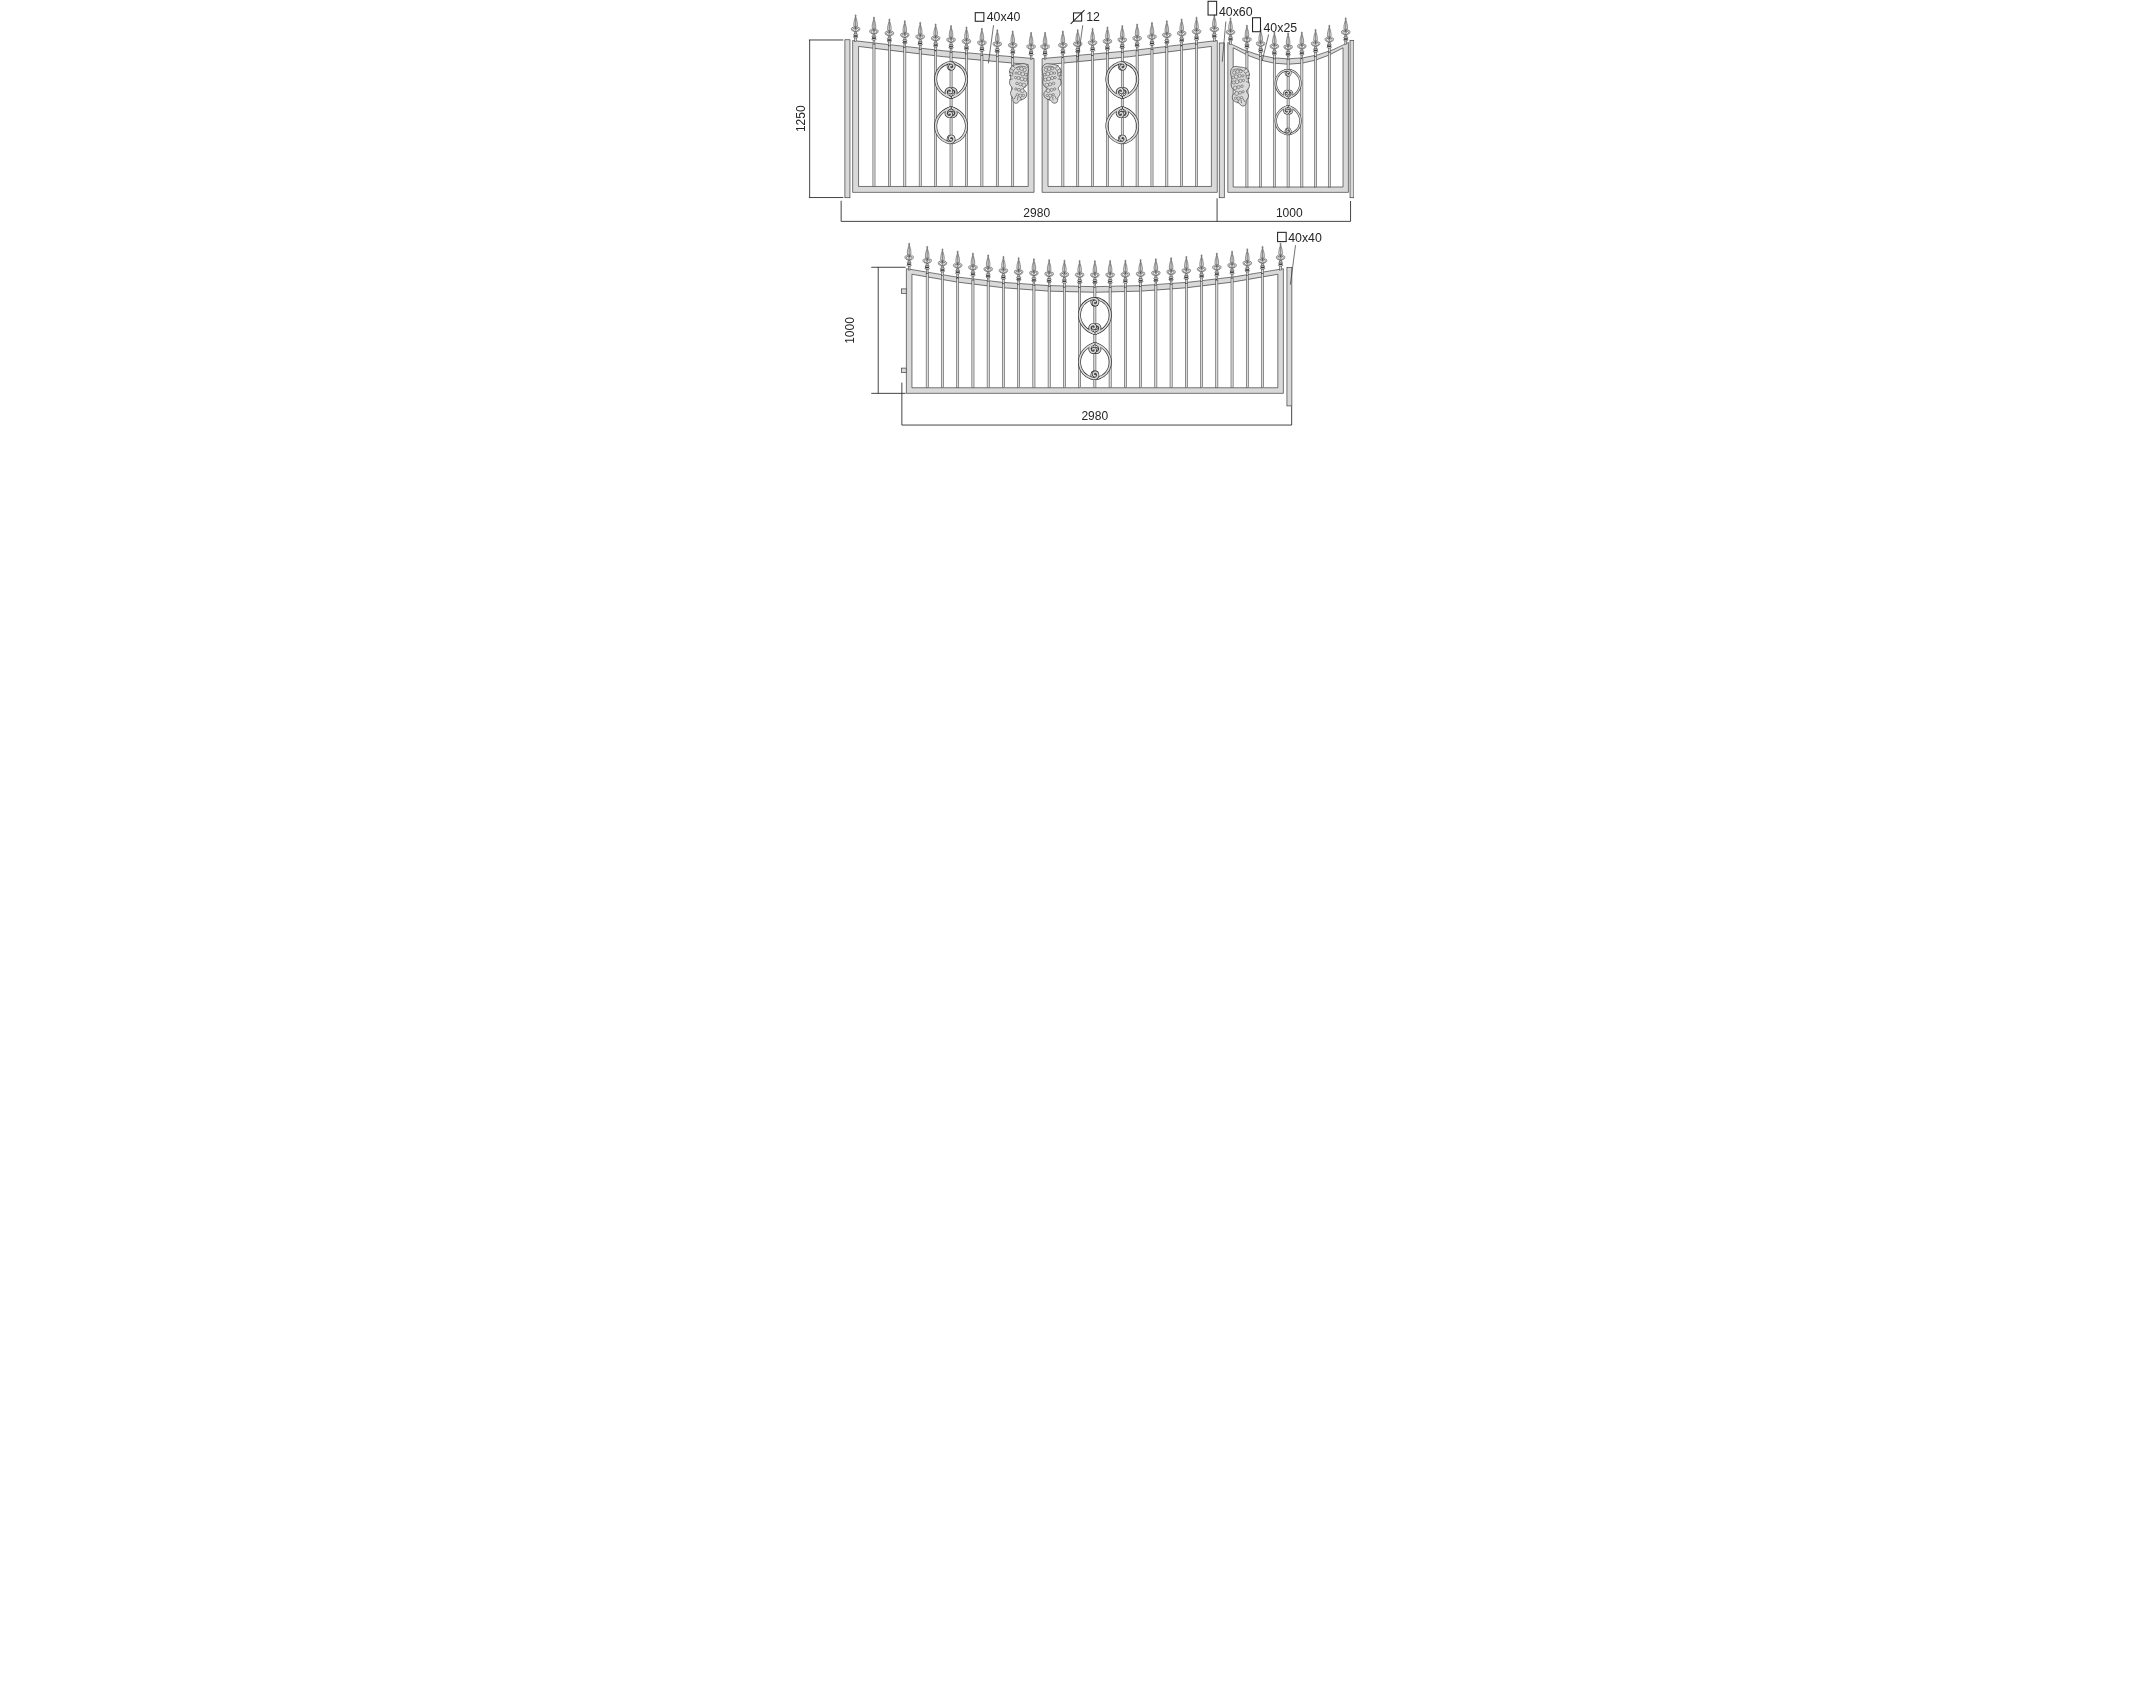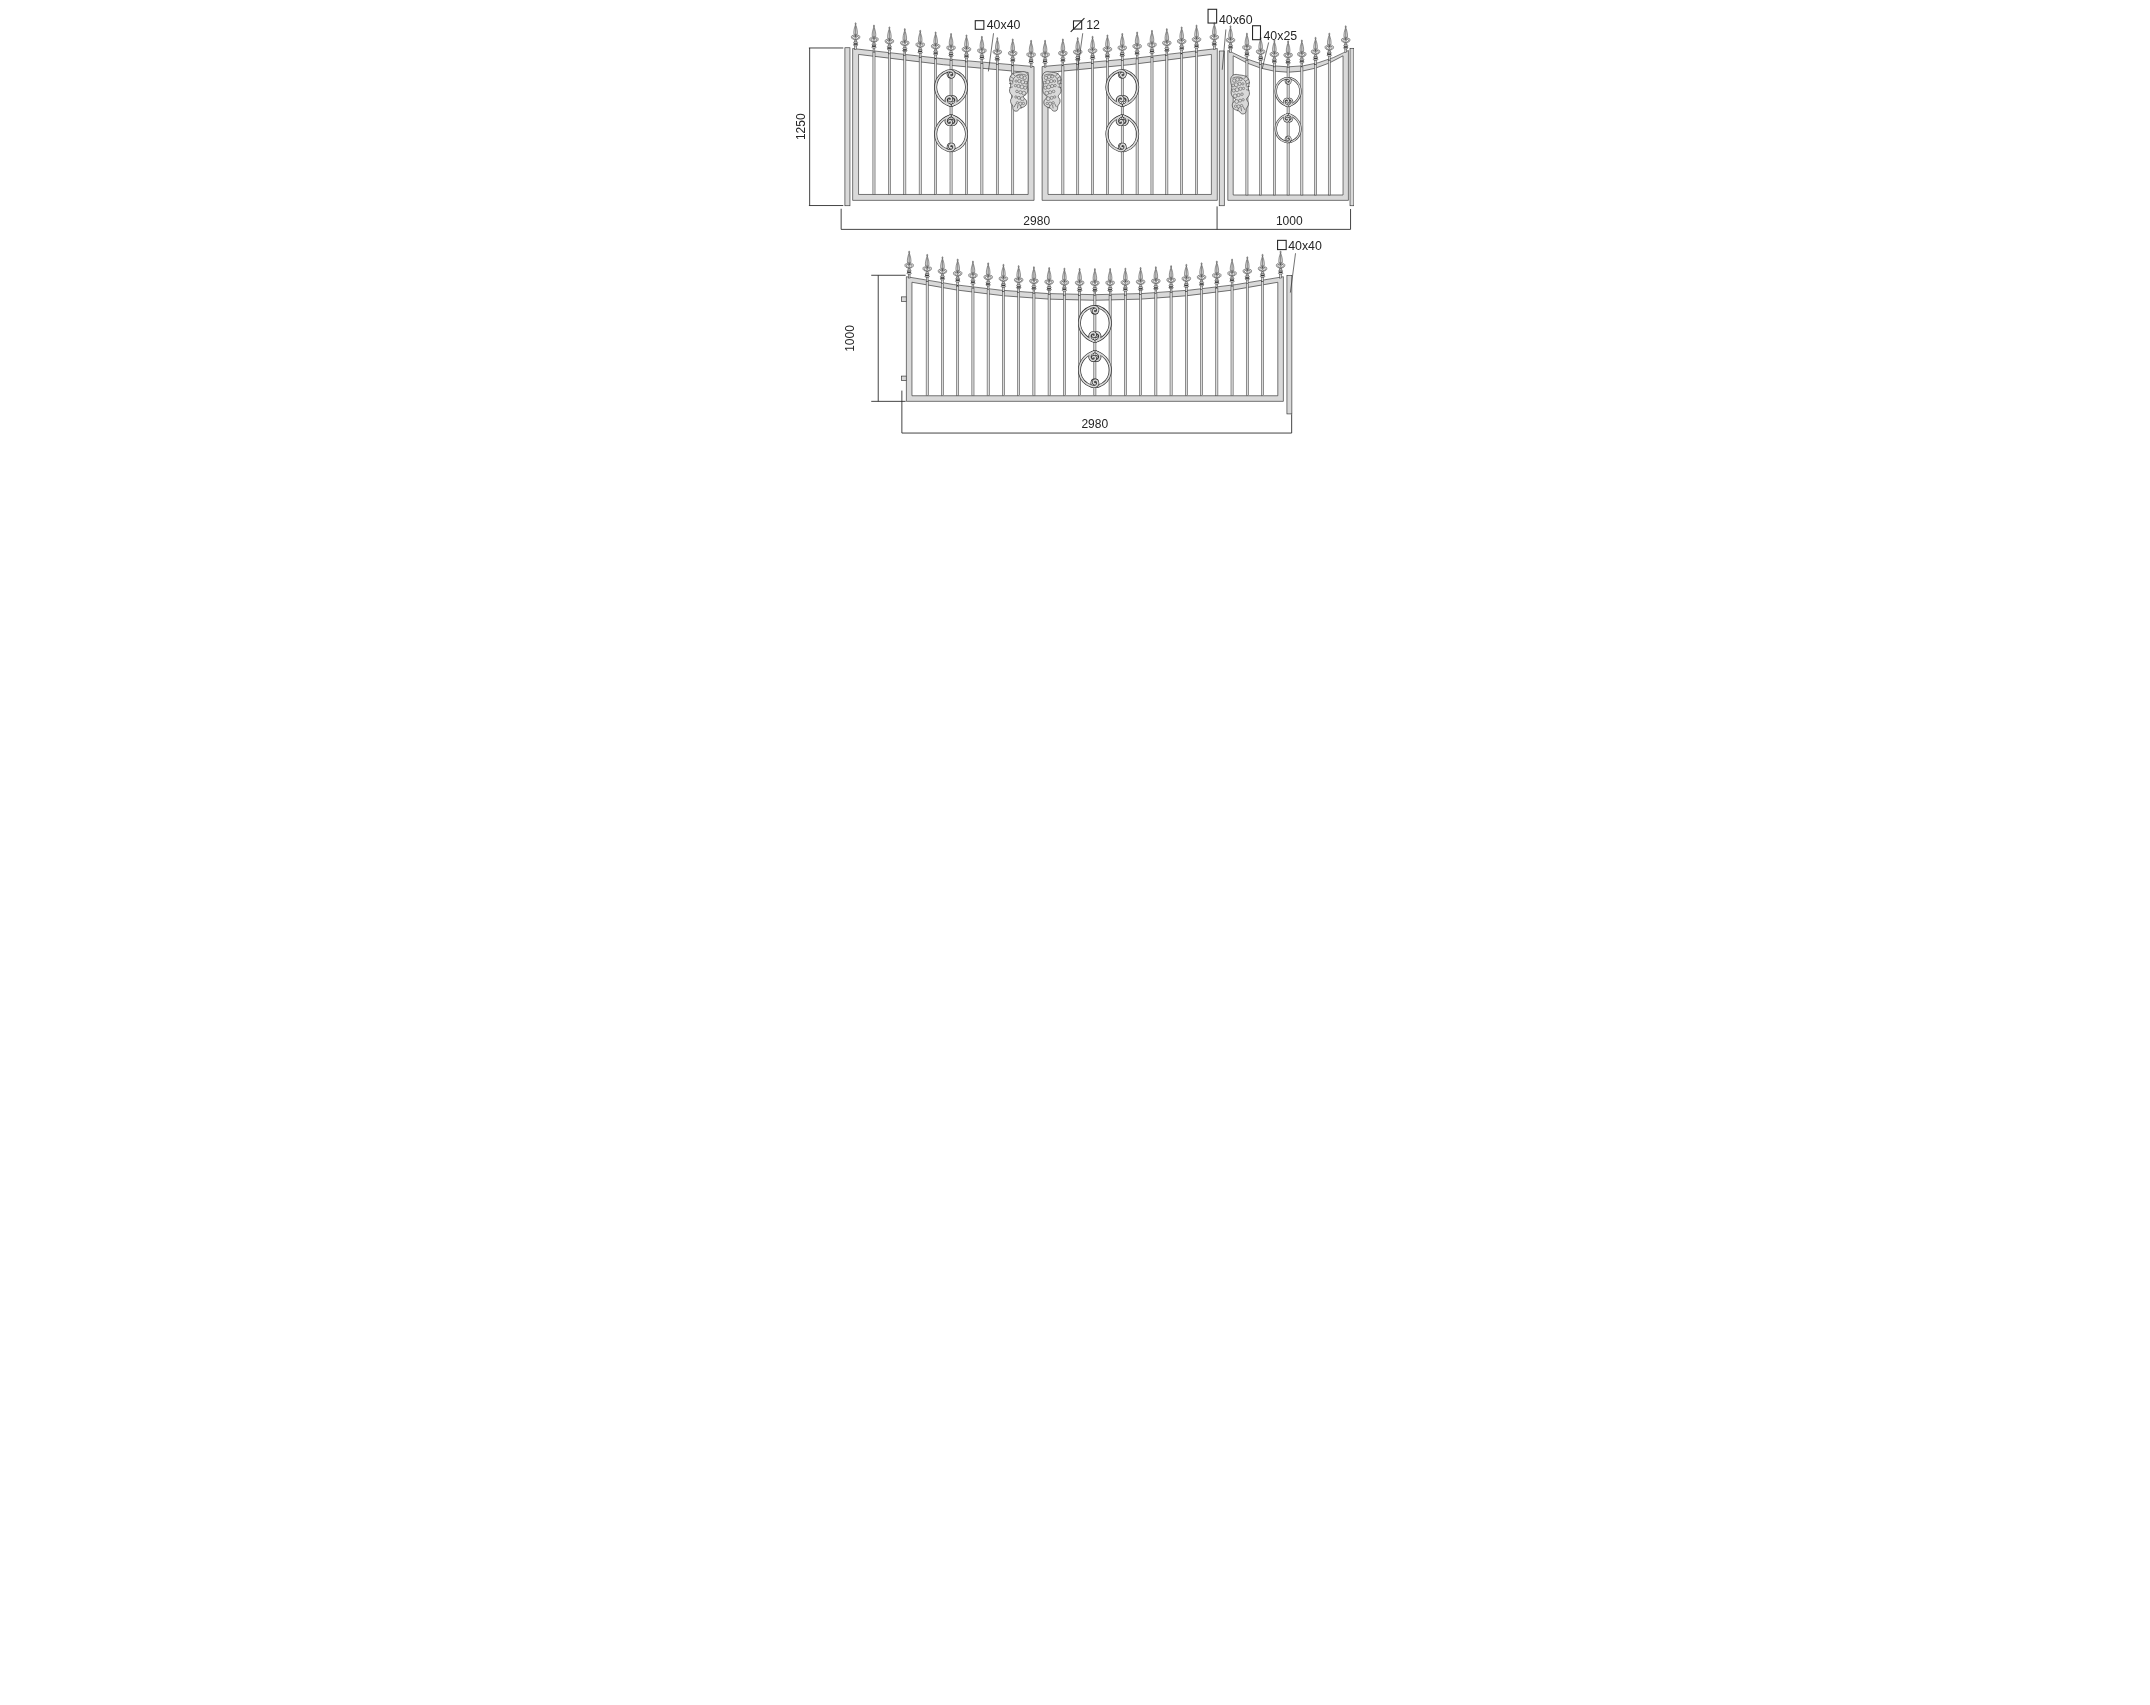--- a/index.html
+++ b/index.html
@@ -1,16 +1,16 @@
 <!DOCTYPE html>
 <html style="font-size:6.9px"><head>
 <meta charset="utf-8">
 <style>
   html,body{margin:0;padding:0;background:#ffffff;}
-  .stage{width:558px;margin:8px auto;background:#ffffff;}
+  .stage{width:558px;margin:0 auto;background:#ffffff;}
   svg{display:block;width:100%;height:auto;}
   text{font-family:"Liberation Sans","DejaVu Sans",sans-serif;fill:#262626;}
   .callout-text{font-size:115px;}
   .dim-text{font-size:112px;}
   .ann{stroke:#262626;fill:none;}
   .leader{stroke-width:6;}
   .dimline{stroke-width:8;}
   .sym{stroke:#262626;stroke-width:10;fill:none;}
 </style>
 </head>

